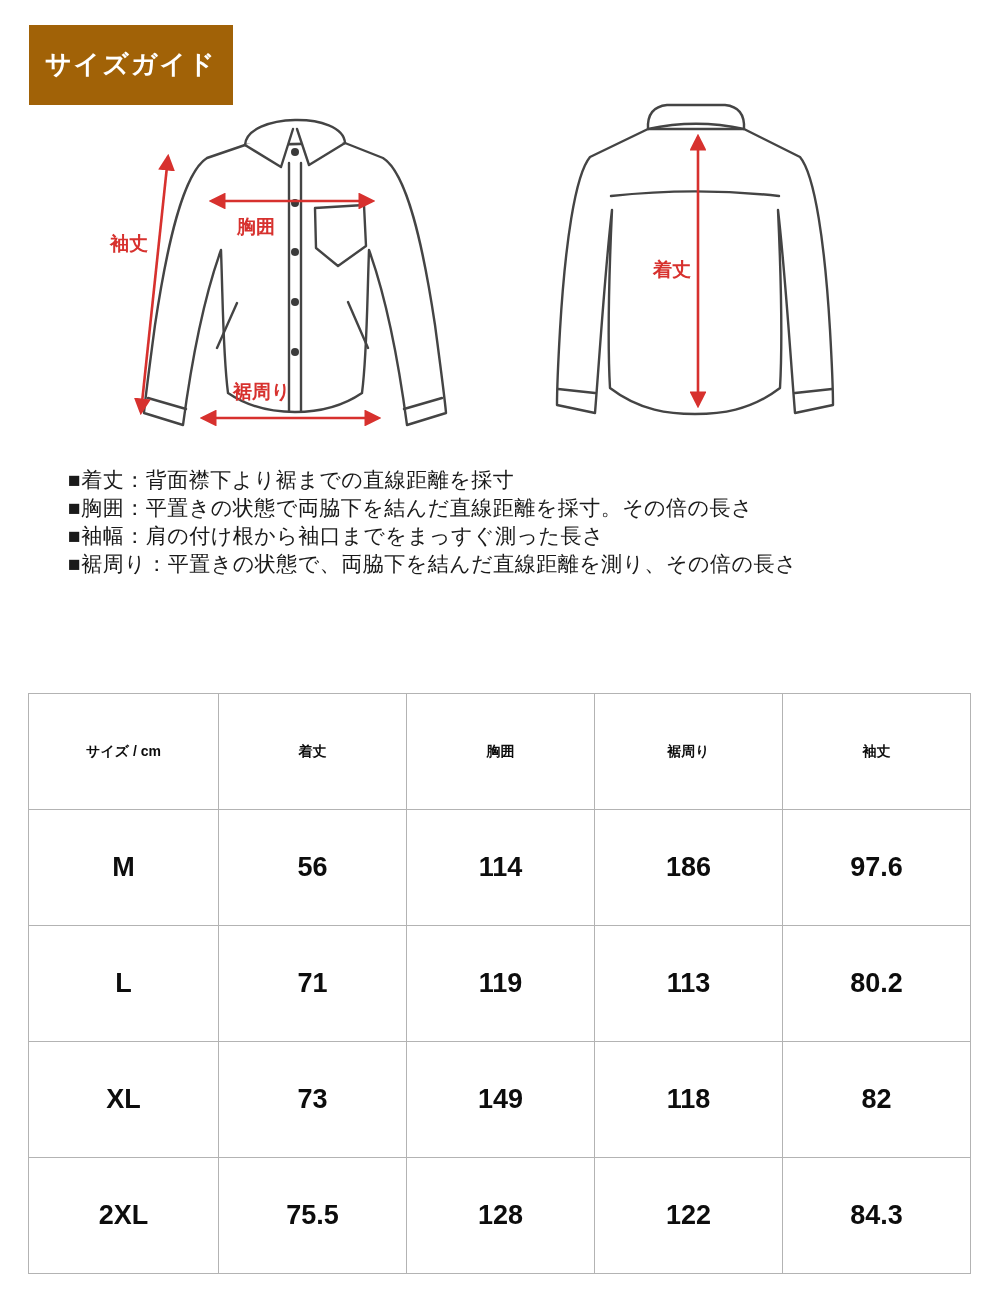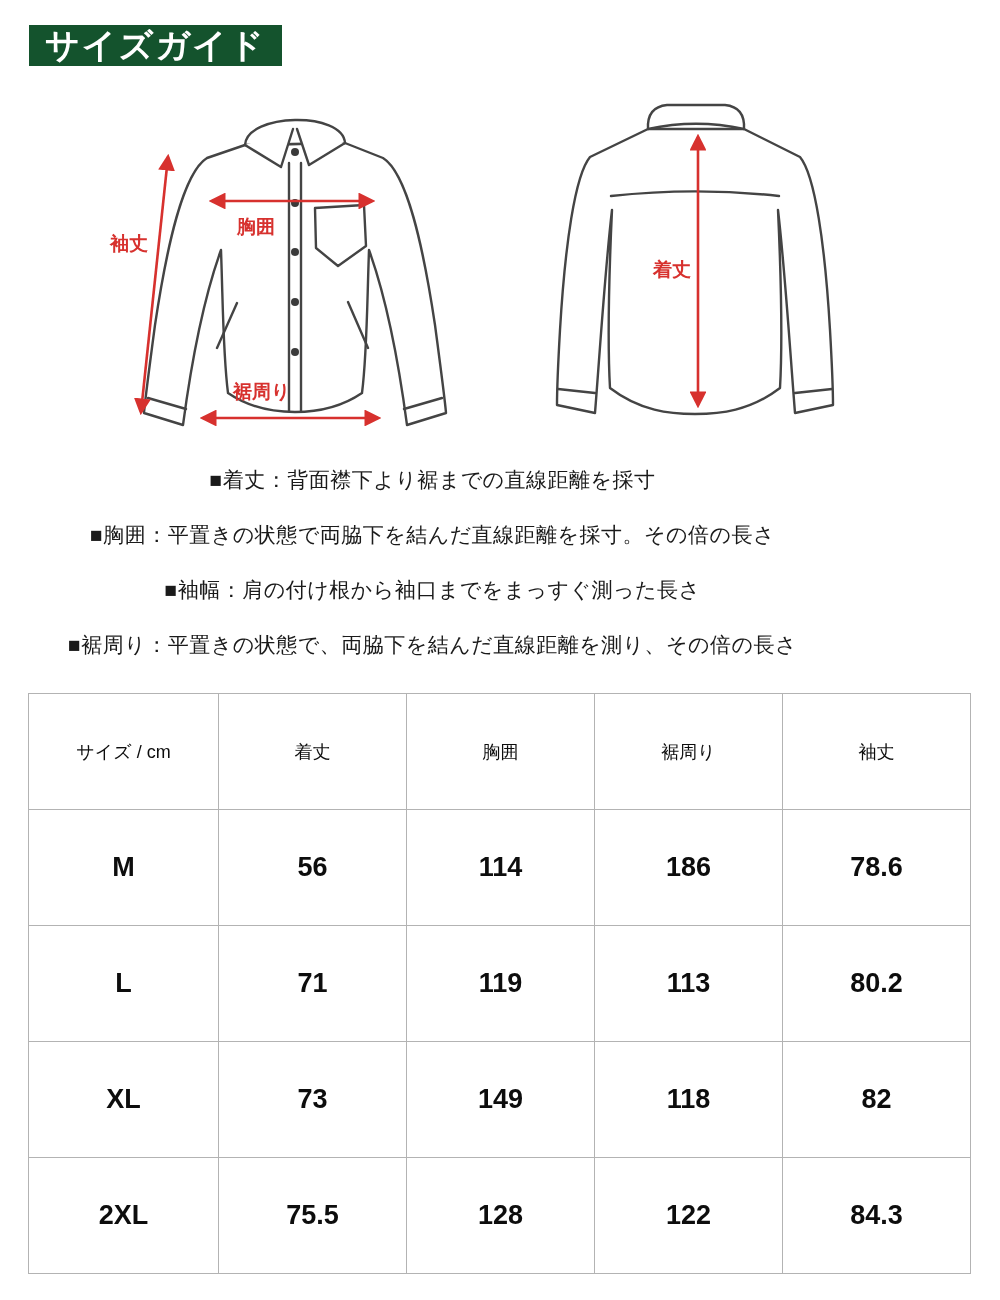--- a/index.html
+++ b/index.html
@@ -6,53 +6,52 @@
   body {
     width: 1000px; height: 1300px;
     background: #ffffff;
     position: relative;
     overflow: hidden;
     font-family: "Liberation Sans", sans-serif;
     color: #111;
   }
   .badge {
     position: absolute; left: 29px; top: 25px;
-    background: #14532d; color: #ffffff;
-    font-size: 34px; font-weight: bold;
+    background: #a16207; color: #ffffff;
+    font-size: 26px; font-weight: bold;
     letter-spacing: 2px;
-    padding: 1px 16px;
+    padding: 25px 16px;
     line-height: 1.15;
   }
   .front-svg { position: absolute; left: 95px; top: 95px; }
   .back-svg  { position: absolute; left: 545px; top: 95px; }
   .notes {
     position: absolute; left: 68px; top: 466px;
-    display: flex; flex-direction: column; gap: 27px;
+    display: flex; flex-direction: column; 
     font-size: 21px; color: #1a1a1a;
     letter-spacing: 0.5px;
-    align-items: center;
   }
   .note { white-space: nowrap; }
   table.size-table {
     position: absolute; left: 28px; top: 693px;
     width: 943px;
     border-collapse: collapse;
     table-layout: fixed;
     text-align: center;
   }
   .size-table th, .size-table td {
     border: 1px solid #b3b3b3;
     height: 115px;
     padding: 0;
     vertical-align: middle;
     background: #ffffff;
   }
   .size-table col.c0 { width: 190px; }
   .size-table th {
-    font-size: 18px; font-weight: normal; color: #0d0d0d;
+    font-size: 14px; font-weight: bold; color: #0d0d0d;
   }
   .size-table td {
     font-size: 27px; font-weight: 600; color: #0d0d0d;
   }
   svg text.red-label {
     fill: #d7312e;
     font-family: "Liberation Sans", sans-serif;
     font-weight: bold;
     font-size: 19px;
   }
@@ -177,21 +176,21 @@
       <th>着丈</th>
       <th>胸囲</th>
       <th>裾周り</th>
       <th>袖丈</th>
     </tr>
     <tr>
       <td>M</td>
       <td>56</td>
       <td>114</td>
       <td>186</td>
-      <td>78.6</td>
+      <td>97.6</td>
     </tr>
     <tr>
       <td>L</td>
       <td>71</td>
       <td>119</td>
       <td>113</td>
       <td>80.2</td>
     </tr>
     <tr>
       <td>XL</td>

